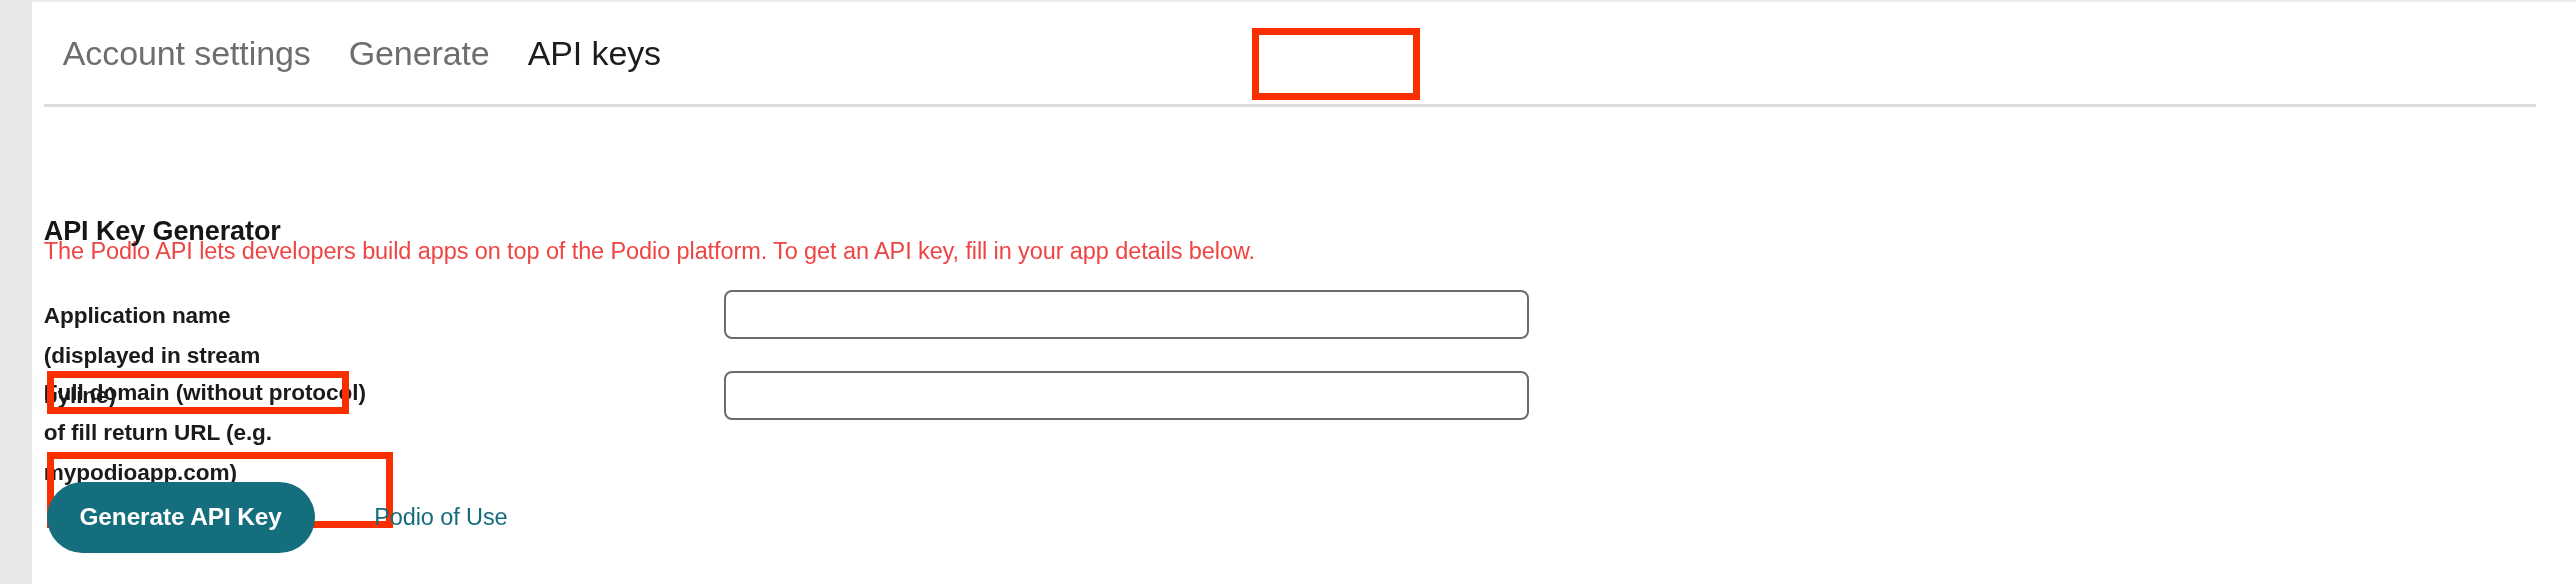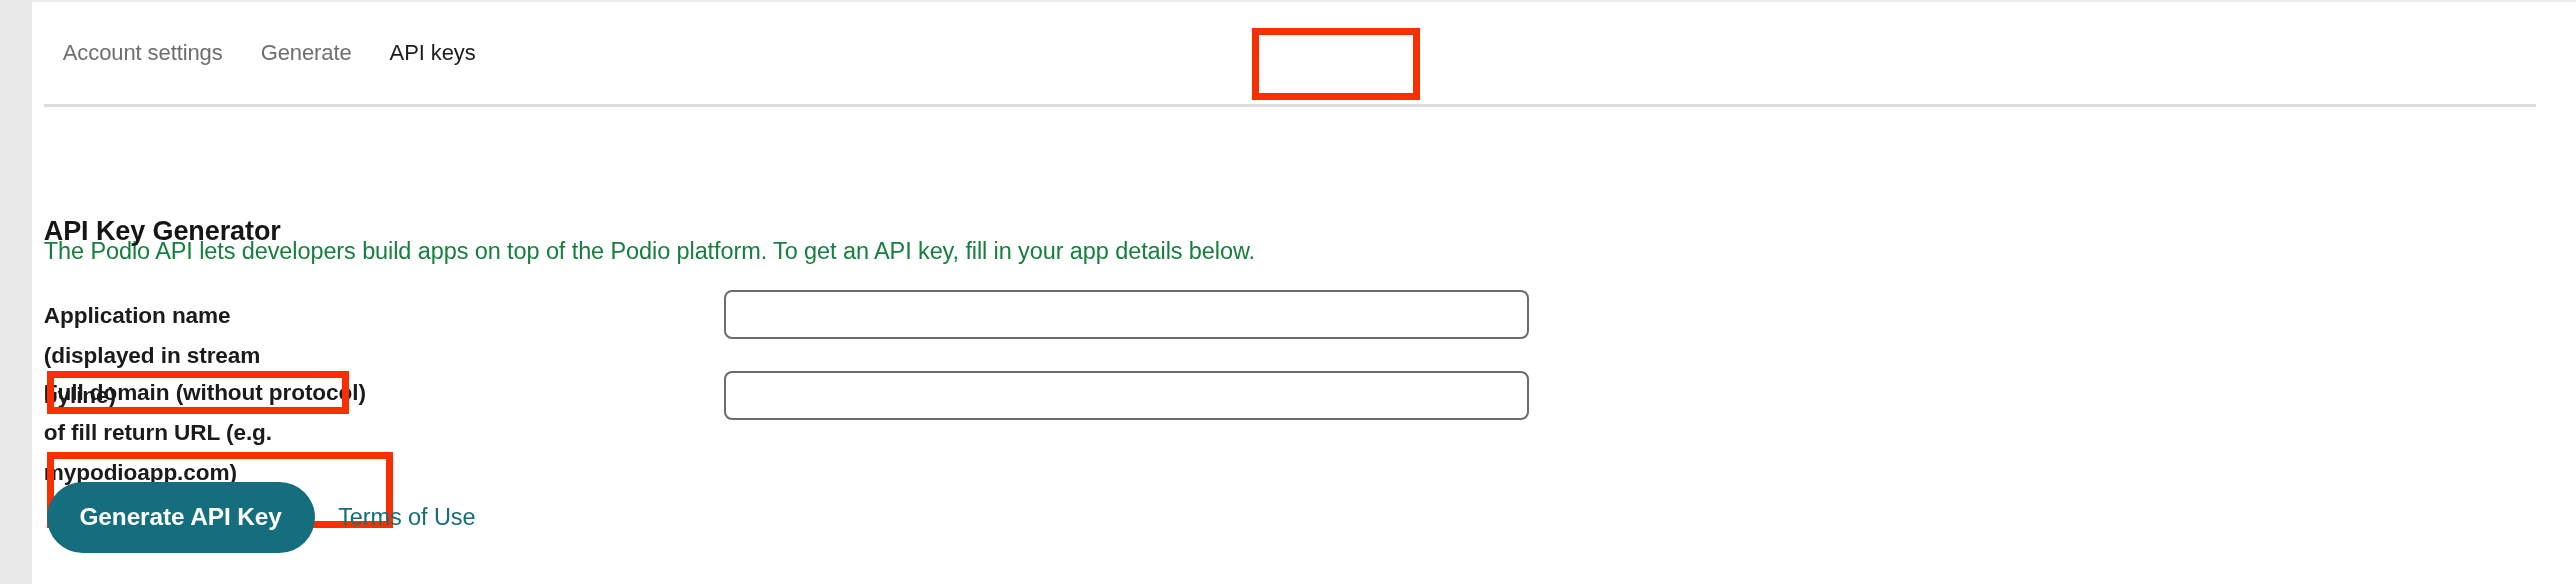--- a/index.html
+++ b/index.html
@@ -58,21 +58,21 @@
   .tabs {
     position: absolute;
     left: 11.8px;
     top: 33px;
     display: flex;
     align-items: center;
     gap: 0;
     white-space: nowrap;
   }
   .tab {
-    font-size: 22px;
+    font-size: 34px;
     line-height: 36px;
     color: #6e6e6e;
     padding: 0 19px;
     letter-spacing: -0.1px;
     cursor: pointer;
     background: transparent;
     border: none;
     font-family: "Liberation Sans", sans-serif;
   }
   .tab.active {
@@ -118,21 +118,21 @@
     line-height: 33px;
     letter-spacing: -0.1px;
     margin-top: 36px;
   }
 
   .section-desc {
     position: absolute;
     left: 11.8px;
     top: 128px;
     font-size: 23.5px;
-    color: #15803d;
+    color: #ef4444;
     line-height: 29px;
     letter-spacing: -0.1px;
   }
 
   
   .form-row {
     position: absolute;
     left: 11.8px;
   }
   .form-row-1 { top: 181px; }
@@ -196,20 +196,21 @@
     pointer-events: none;
   }
 
   
   .actions {
     position: absolute;
     left: 14.5px;
     top: 373px;
     display: flex;
     align-items: center;
+    gap: 36px;
   }
   .primary-btn {
     background: #146E7E;
     color: #ffffff;
     border: none;
     border-radius: 36px;
     height: 71px;
     padding: 0 33px;
     font-size: 24.4px;
     font-weight: bold;
@@ -259,19 +260,19 @@
       <div class="form-row form-row-2">
         <div class="field-label two">Full domain (without protocol) of fill return URL (e.g. mypodioapp.com)</div>
         <input class="text-input two" type="text" value="" placeholder="" style="">
       </div>
 
       <div class="anno-label-1"></div>
       <div class="anno-label-2"></div>
 
       <div class="actions">
         <button class="primary-btn">Generate API Key</button>
-        <a class="terms-link" href="#">Terms of Use</a>
+        <a class="terms-link" href="#">Podio of Use</a>
       </div>
 
     </div>
   </div>
 </div>
 
 
 </body></html>

